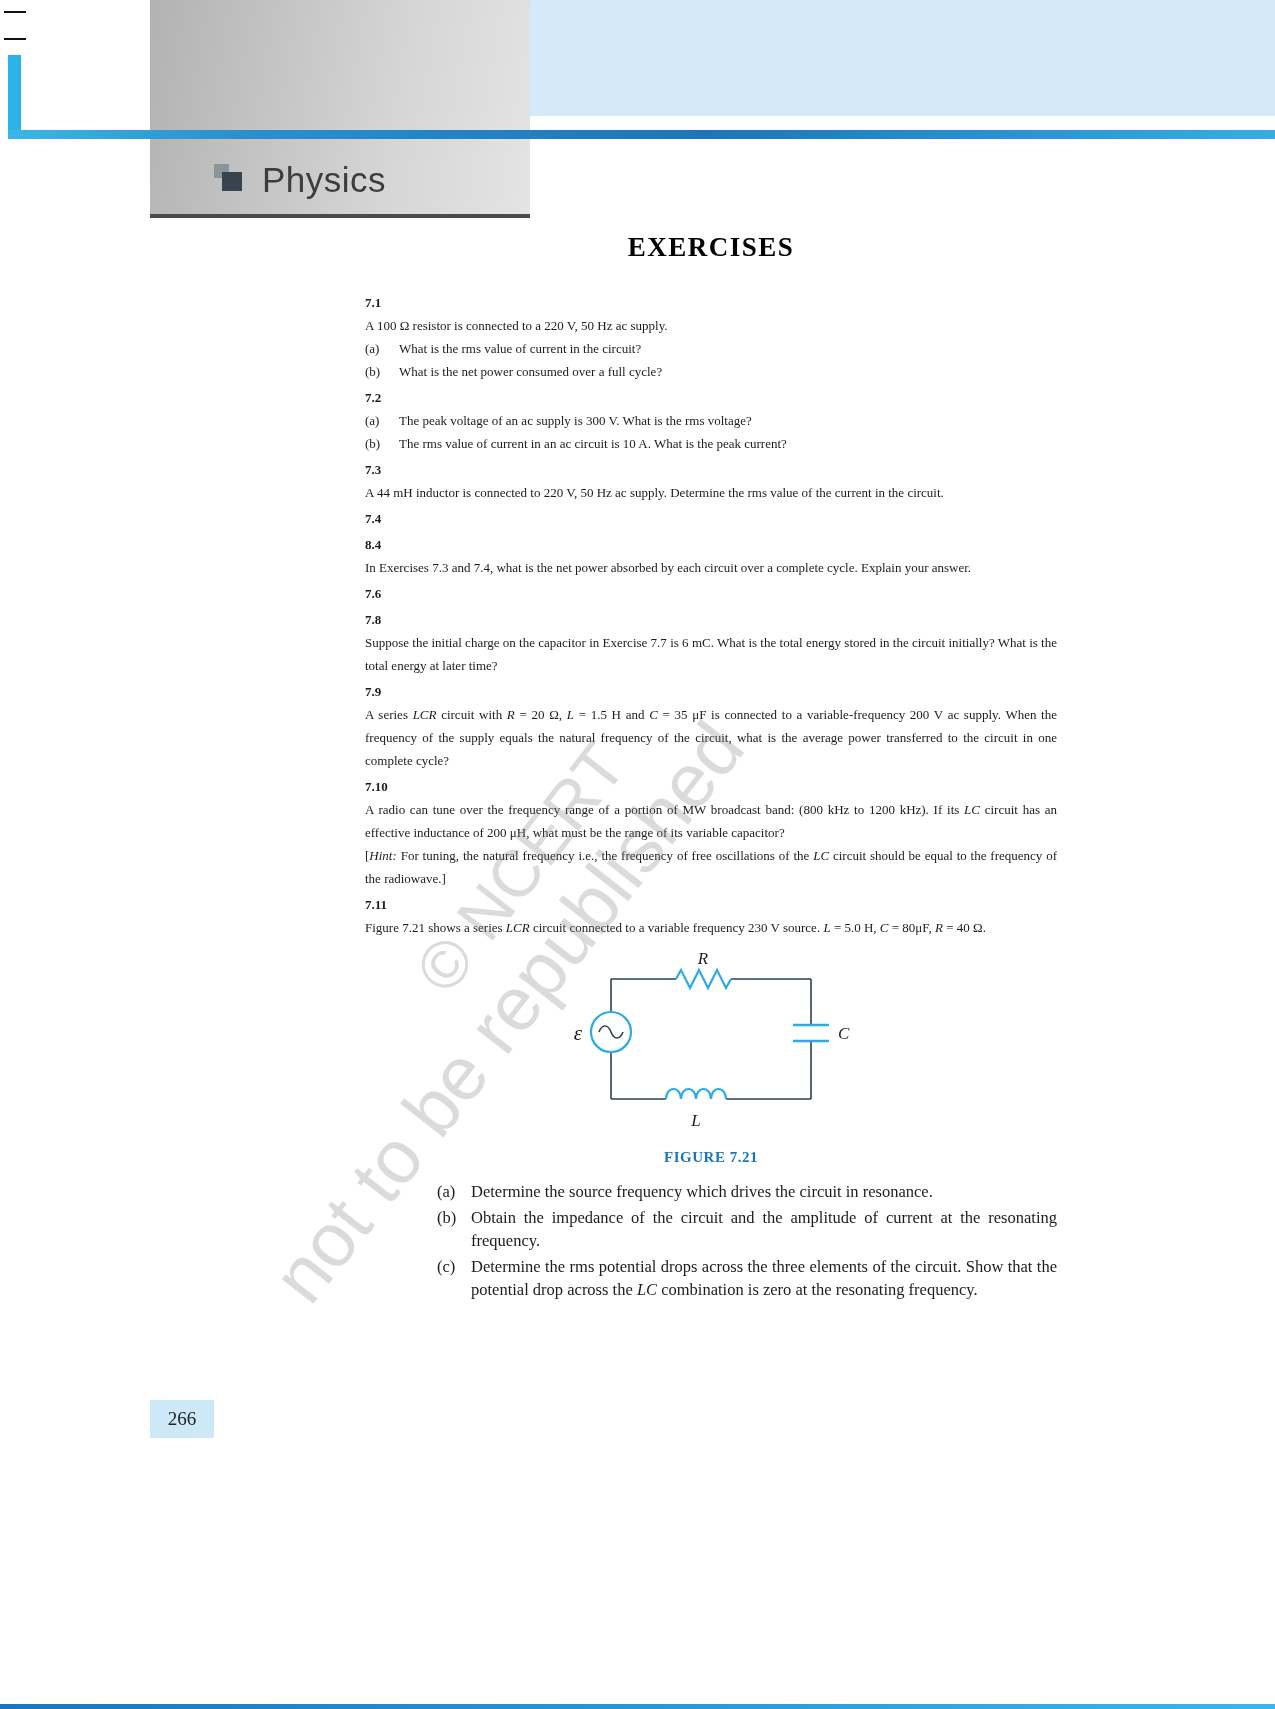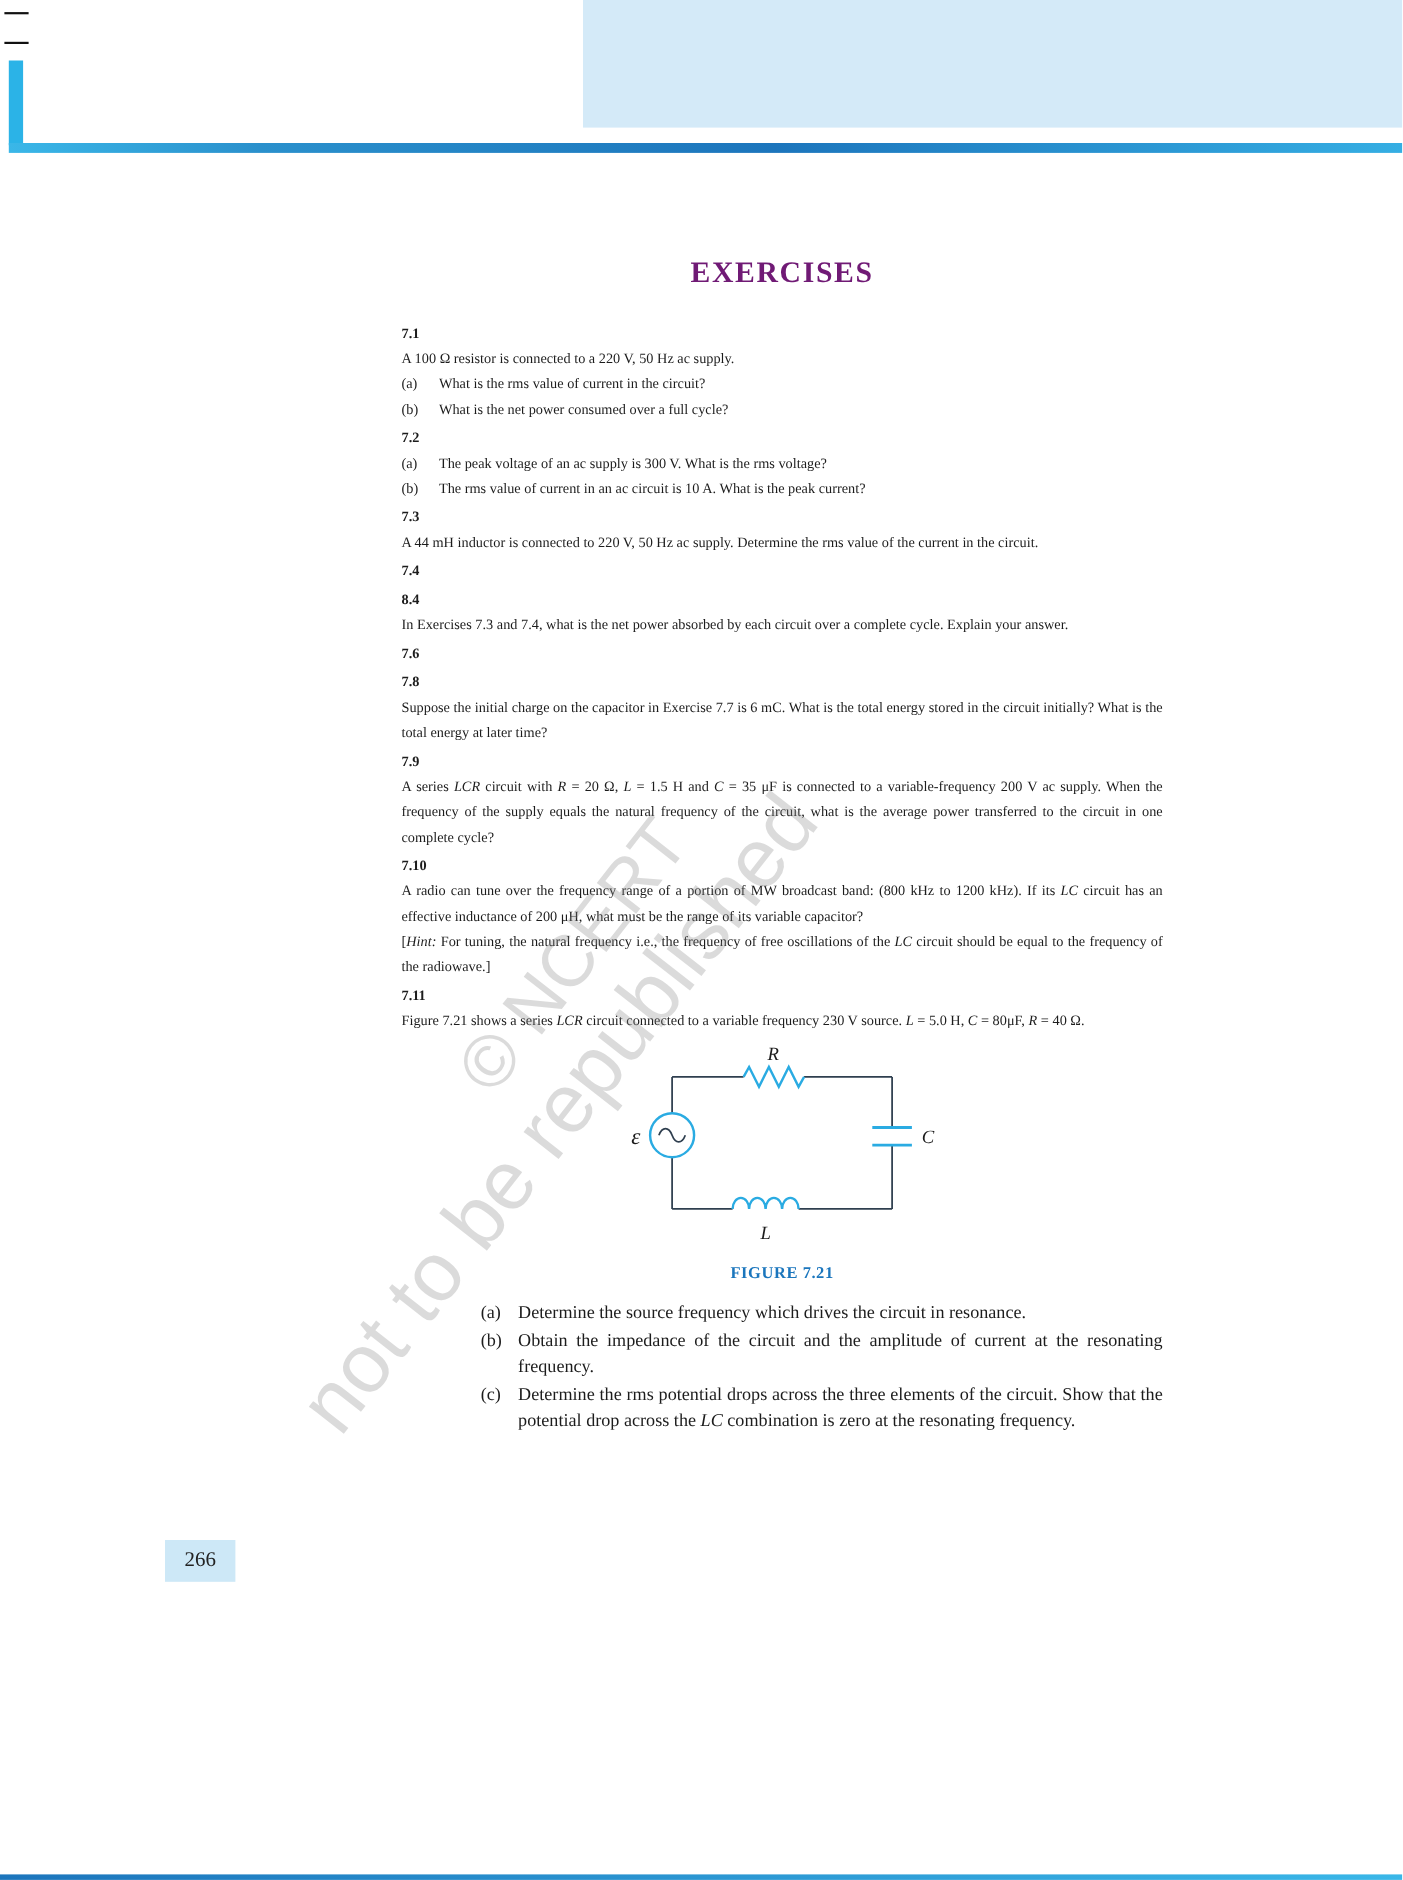--- a/index.html
+++ b/index.html
@@ -30,21 +30,21 @@
     font-family:"Liberation Sans","DejaVu Sans",sans-serif;
     font-size:35px;color:#3d3d3d;letter-spacing:0.5px;
   }
   .blue-rule{
     position:absolute;left:8px;right:0;top:130px;height:9px;
     background:linear-gradient(to right,#3ab7e8 0%,#2a90cc 18%,#1c75bc 55%,#35aee3 100%);
   }
   
   .content{position:absolute;left:365px;top:232px;width:692px;}
   .ex-title{
-    text-align:center;font-weight:bold;font-size:27px;color:#701a75;
+    text-align:center;font-weight:bold;font-size:27px;color:#000000;
     letter-spacing:1.5px;margin-bottom:28px;
   }
   .exercise{display:flex;margin-bottom:3px;font-size:13px;line-height:23px;flex-direction:column;}
   .ex-num{width:72px;flex:none;font-weight:bold;}
   .ex-body{flex:1;font-family:Liberation Serif, serif;}
   .ex-text{text-align:justify;}
   .ex-part{display:flex;}
   .part-label{width:34px;flex:none;}
   .part-text{flex:1;text-align:justify;}
   
@@ -81,20 +81,29 @@
 </head>
 <body>
 
 <div class="page">
 
   <div class="crop-mark m1"></div>
   <div class="crop-mark m2"></div>
 
   <div class="cyan-strip"></div>
   <div class="blue-band"></div>
+  <div class="gray-box">
+    <div class="subject-row">
+      <span class="subject-logo">
+        <span class="sq-back"></span>
+          <span class="sq-front"></span>
+      </span>
+      <span class="subject-title">Physics</span>
+    </div>
+  </div>
   <div class="blue-rule"></div>
 
   <div class="watermark wm-ncert">© NCERT</div>
   <div class="watermark wm-notto">not to be republished</div>
 
   <div class="content">
     <div class="ex-title">EXERCISES</div>
 
     <div id="exercise-list">
         <div class="exercise">

